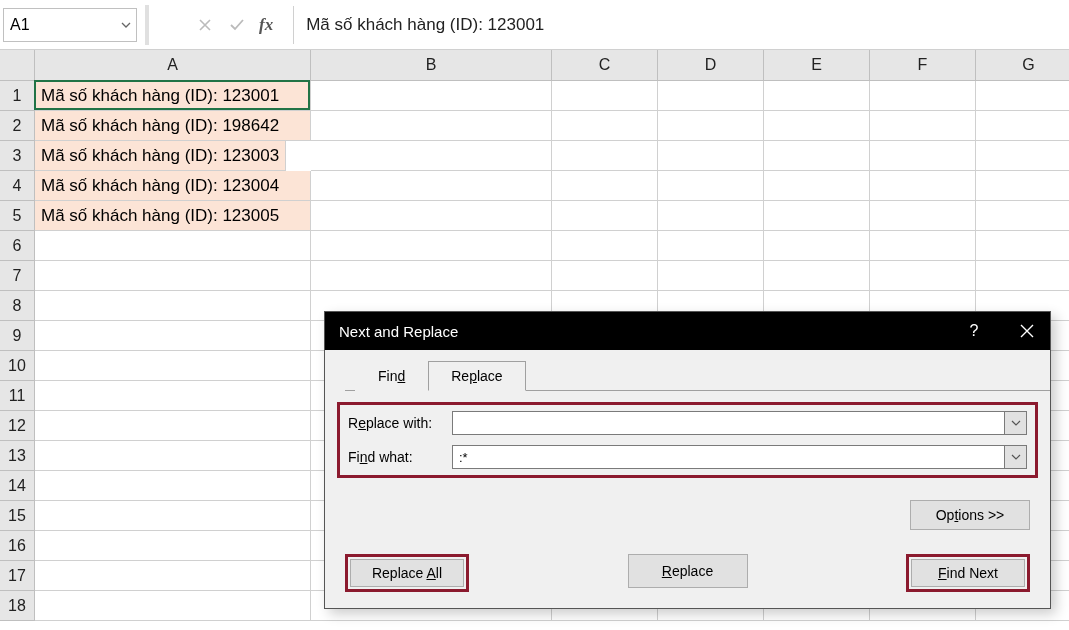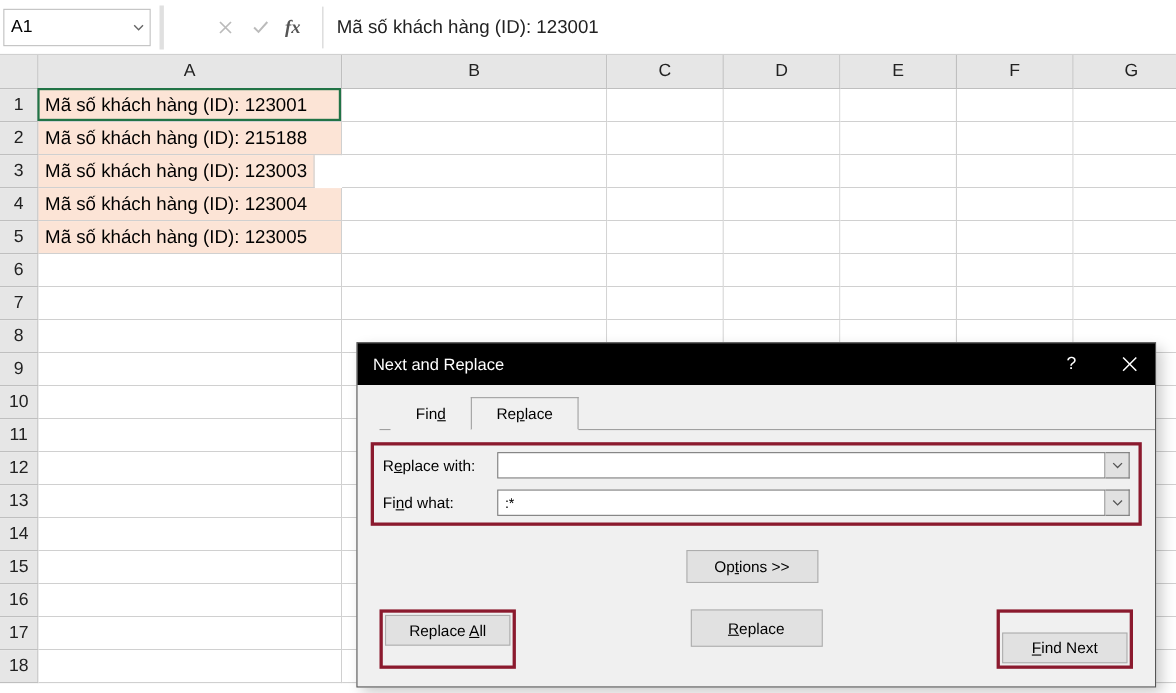--- a/index.html
+++ b/index.html
@@ -38,21 +38,21 @@
 .tab { padding: 6px 22px; font-size: 14px; border: 1px solid transparent; position: relative; top: 1px; }
 .tab.active { background: #f0f0f0; border: 1px solid #a0a0a0; border-bottom-color: #f0f0f0; }
 .tab-divider { border-bottom: 1px solid #a0a0a0; flex: 1; position: relative; top: 1px; }
 .dialog-body { padding: 12px 12px 16px 12px; }
 .hl-box { border: 3px solid #8b1a2e; padding: 6px 8px; margin-bottom: 18px; }
 .field-row { display: flex; align-items: center; margin-bottom: 10px; }
 .field-row:last-child { margin-bottom: 0; }
 .field-label { width: 104px; font-size: 14px; }
 .field-input { flex: 1; height: 24px; border: 1px solid #7a7a7a; background: #fff; font-size: 13px; padding: 0 6px; }
 .field-dd { width: 22px; height: 24px; border: 1px solid #7a7a7a; border-left: none; background: #e1e1e1; display: flex; align-items: center; justify-content: center; }
-.opts-row { display: flex; justify-content: center; padding: 4px 8px 24px 0; }
+.opts-row { display: flex; justify-content: flex-end; padding: 4px 8px 24px 0; }
 .dlg-btn { background: #e1e1e1; border: 1px solid #adadad; font-size: 14px; display: flex; align-items: center; justify-content: center; height: 30px; }
 .btn-row { display: flex; gap: 0; padding: 0 8px; justify-content: space-between; }
 .btn-row .dlg-btn { width: 120px; height: 34px; }
 .btn-hl { border: 3px solid #8b1a2e; padding: 2px; }
 .opts-btn { width: 120px; height: 30px; }
 
 .u { text-decoration: underline; }
 </style>
 </head>
 <body>
@@ -114,21 +114,21 @@
       <div class="row-h">18</div>
     </div>
   <div class="cells" id="cells">
       <div class="cell filled" style="left: 0px; top: 0px; width: 276px;">Mã số khách hàng (ID): 123001</div>
       <div class="cell" style="left: 276px; top: 0px; width: 241px;"></div>
       <div class="cell" style="left: 517px; top: 0px; width: 106px;"></div>
       <div class="cell" style="left: 623px; top: 0px; width: 106px;"></div>
       <div class="cell" style="left: 729px; top: 0px; width: 106px;"></div>
       <div class="cell" style="left: 835px; top: 0px; width: 106px;"></div>
       <div class="cell" style="left: 941px; top: 0px; width: 106px;"></div>
-      <div class="cell filled" style="left: 0px; top: 30px; width: 276px;">Mã số khách hàng (ID): 215188</div>
+      <div class="cell filled" style="left: 0px; top: 30px; width: 276px;">Mã số khách hàng (ID): 198642</div>
       <div class="cell" style="left: 276px; top: 30px; width: 241px;"></div>
       <div class="cell" style="left: 517px; top: 30px; width: 106px;"></div>
       <div class="cell" style="left: 623px; top: 30px; width: 106px;"></div>
       <div class="cell" style="left: 729px; top: 30px; width: 106px;"></div>
       <div class="cell" style="left: 835px; top: 30px; width: 106px;"></div>
       <div class="cell" style="left: 941px; top: 30px; width: 106px;"></div>
       <div class="cell filled" style="left: 0px; top: 60px; width: 251px;">Mã số khách hàng (ID): 123003</div>
       <div class="cell" style="left: 276px; top: 60px; width: 241px;"></div>
       <div class="cell" style="left: 517px; top: 60px; width: 106px;"></div>
       <div class="cell" style="left: 623px; top: 60px; width: 106px;"></div>
@@ -291,19 +291,19 @@
     <div class="btn-row">
       <div class="btn-hl">
         <button class="dlg-btn" style="width:114px;height:28px;">
             <span>Replace <span class="u">A</span>ll</span>
           </button>
       </div>
       <button class="dlg-btn">
           <span><span class="u">R</span>eplace</span>
         </button>
       <div class="btn-hl">
-        <button class="dlg-btn" style="width:114px;height:28px;margin-top:16px;">
+        <button class="dlg-btn" style="width:114px;height:28px;">
             <span><span class="u">F</span>ind Next</span>
           </button>
       </div>
     </div>
   </div>
 </div>
 
 </body></html>

